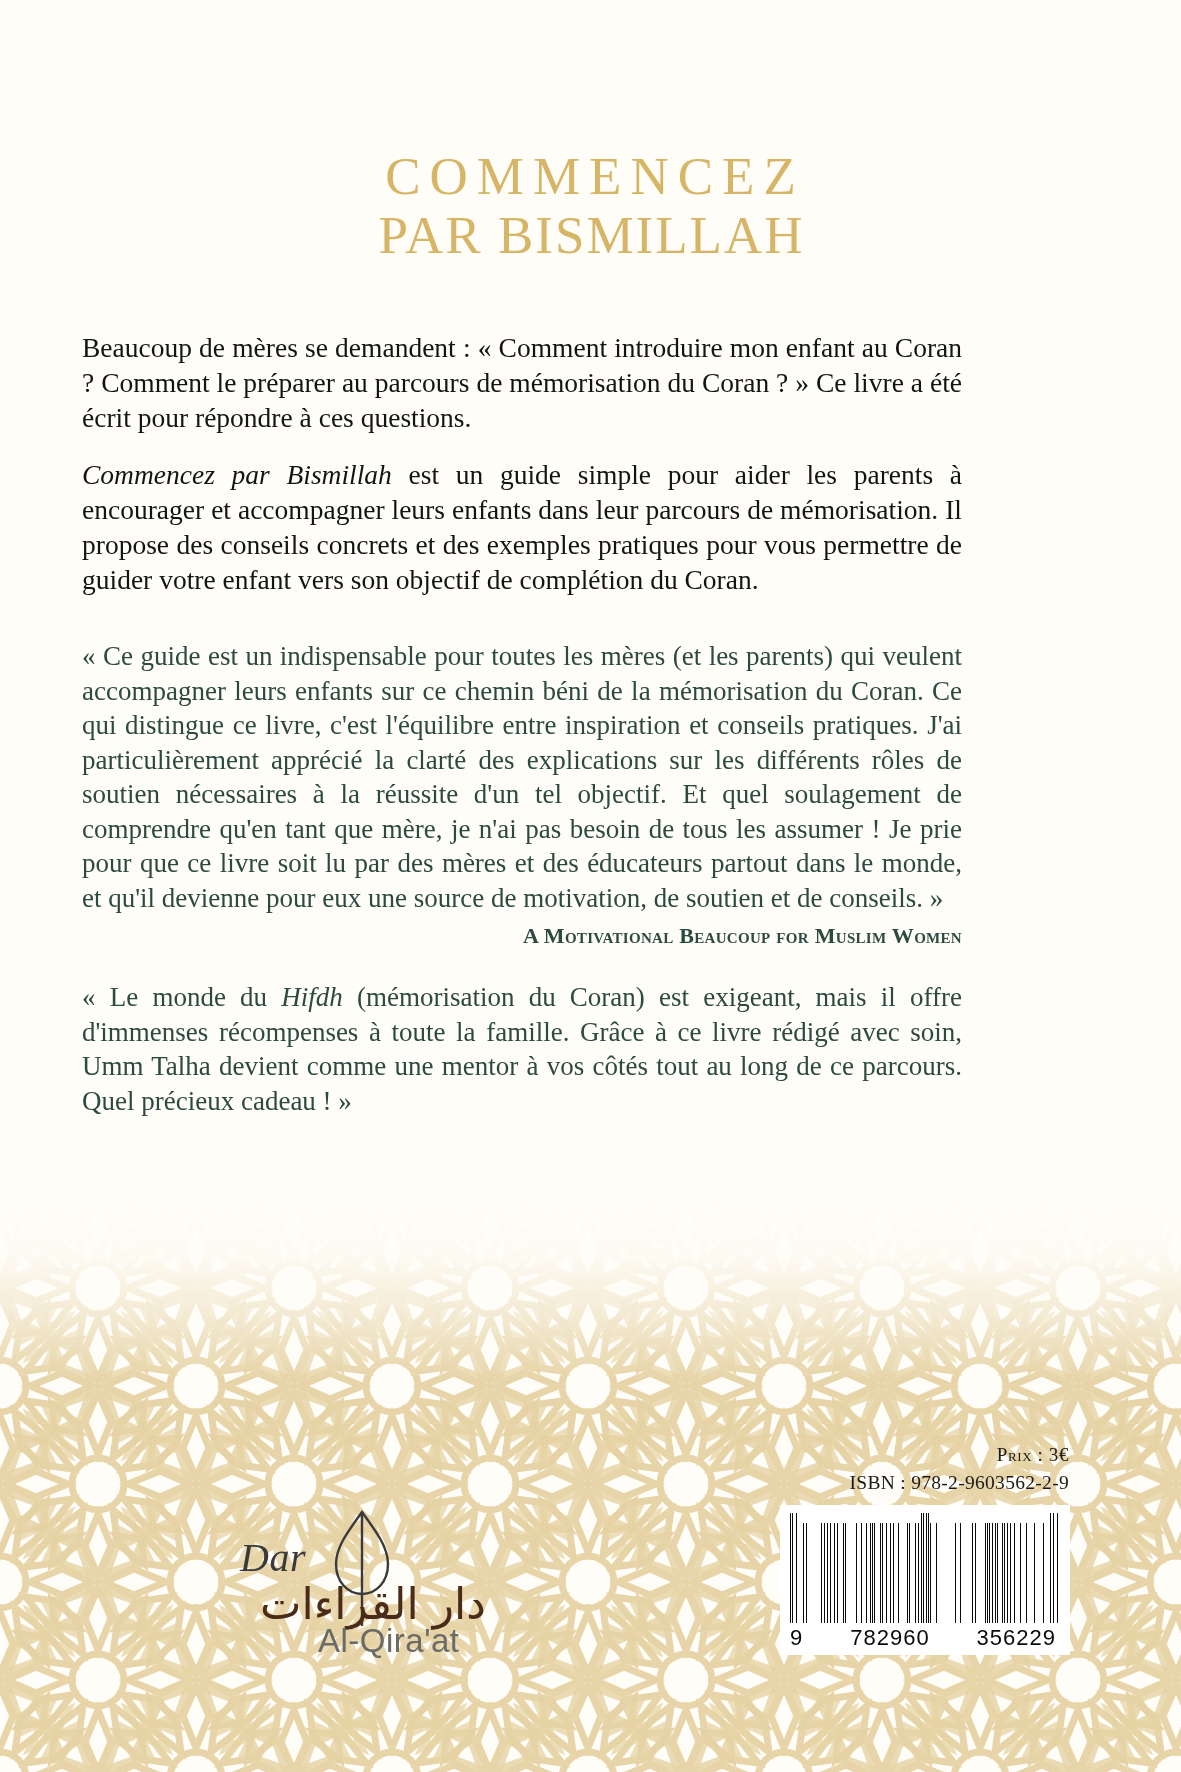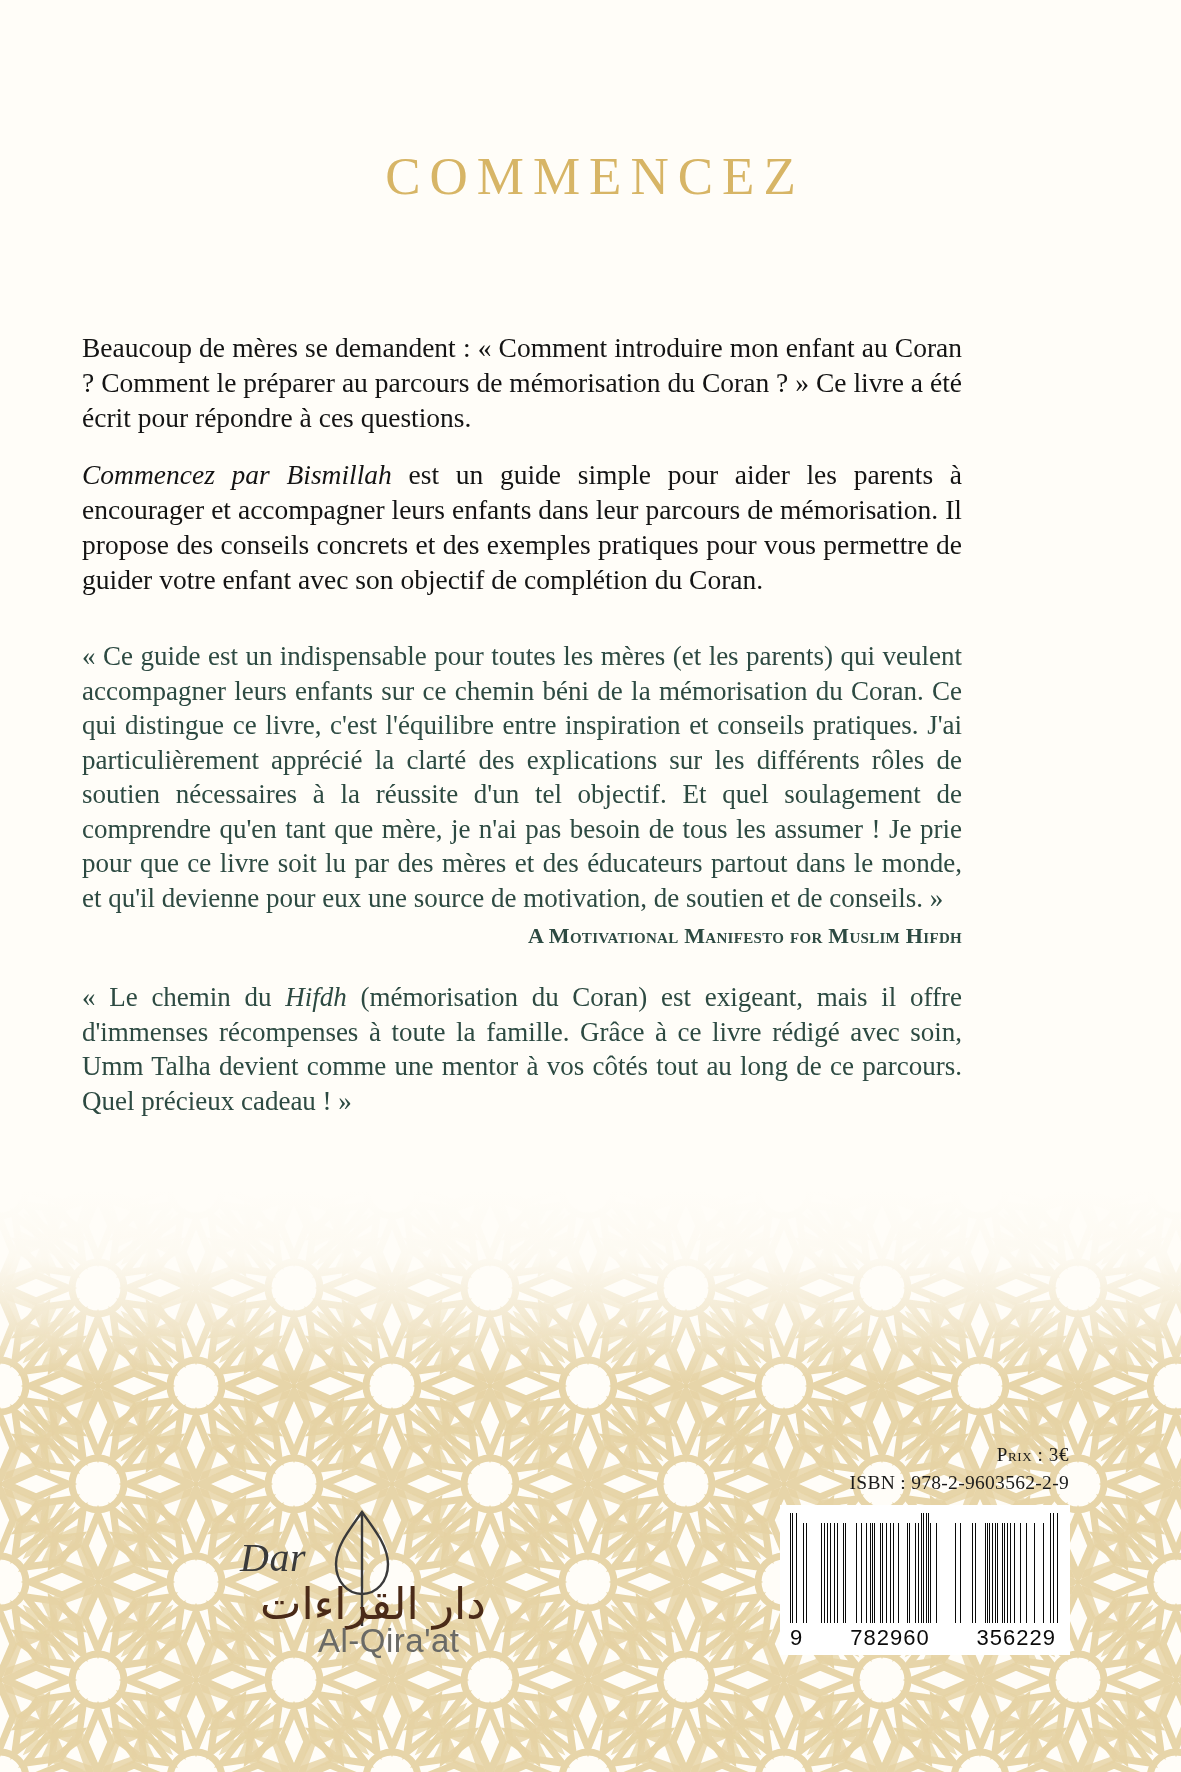--- a/index.html
+++ b/index.html
@@ -258,38 +258,39 @@
       </defs>
       <rect x="0" y="0" width="1181" height="582" fill="url(#tile)"></rect>
     </svg>
   </div>
   <div class="pattern-fade"></div>
 
   <div class="content">
 
     <div class="title-block">
       <div class="title-line1">COMMENCEZ</div>
+      <div class="title-line2">PAR BISMILLAH</div>
     </div>
 
     <div class="body-col">
 
       <p class="para">Beaucoup de mères se demandent : « Comment introduire mon enfant au Coran ? Comment le préparer au parcours de mémorisation du Coran ? »  Ce livre a été écrit pour répondre à ces questions.</p>
 
-      <p class="para"><i>Commencez par Bismillah</i><span> est un guide simple pour aider les parents à encourager et accompagner leurs enfants dans leur parcours de mémorisation. Il propose des conseils concrets et des exemples pratiques pour vous permettre de guider votre enfant avec son objectif de complétion du Coran.</span></p>
+      <p class="para"><i>Commencez par Bismillah</i><span> est un guide simple pour aider les parents à encourager et accompagner leurs enfants dans leur parcours de mémorisation. Il propose des conseils concrets et des exemples pratiques pour vous permettre de guider votre enfant vers son objectif de complétion du Coran.</span></p>
 
       <div class="spacer-1"></div>
 
       <p class="quote">« Ce guide est un indispensable pour toutes les mères (et les parents) qui veulent accompagner leurs enfants sur ce chemin béni de la mémorisation du Coran. Ce qui distingue ce livre, c'est l'équilibre entre inspiration et conseils pratiques. J'ai particulièrement apprécié la clarté des explications sur les différents rôles de soutien nécessaires à la réussite d'un tel objectif. Et quel soulagement de comprendre qu'en tant que mère, je n'ai pas besoin de tous les assumer ! Je prie pour que ce livre soit lu par des mères et des éducateurs partout dans le monde, et qu'il devienne pour eux une source de motivation, de soutien et de conseils. »</p>
       <div class="attrib">
-        <span class="l2">A Motivational Manifesto for Muslim Hifdh</span>
+        <span class="l2">A Motivational Beaucoup for Muslim Women</span>
       </div>
 
       <div class="spacer-2"></div>
 
-      <p class="quote"><span>« Le chemin du </span><i>Hifdh</i><span> (mémorisation du Coran) est exigeant, mais il offre d'immenses récompenses à toute la famille. Grâce à ce livre rédigé avec soin, Umm Talha devient comme une mentor à vos côtés tout au long de ce parcours. Quel précieux cadeau ! »</span></p>
+      <p class="quote"><span>« Le monde du </span><i>Hifdh</i><span> (mémorisation du Coran) est exigeant, mais il offre d'immenses récompenses à toute la famille. Grâce à ce livre rédigé avec soin, Umm Talha devient comme une mentor à vos côtés tout au long de ce parcours. Quel précieux cadeau ! »</span></p>
 
     </div>
 
     <div class="price-line">Prix : 3€</div>
     <div class="isbn-line">ISBN : 978-2-9603562-2-9</div>
 
     <div class="barcode-box">
       <div class="barcode-bars" id="bars">
           <span style="width: 3px; height: 110px; margin-right: 2px;"></span>
           <span style="width: 3px; height: 110px; margin-right: 3px;"></span>

